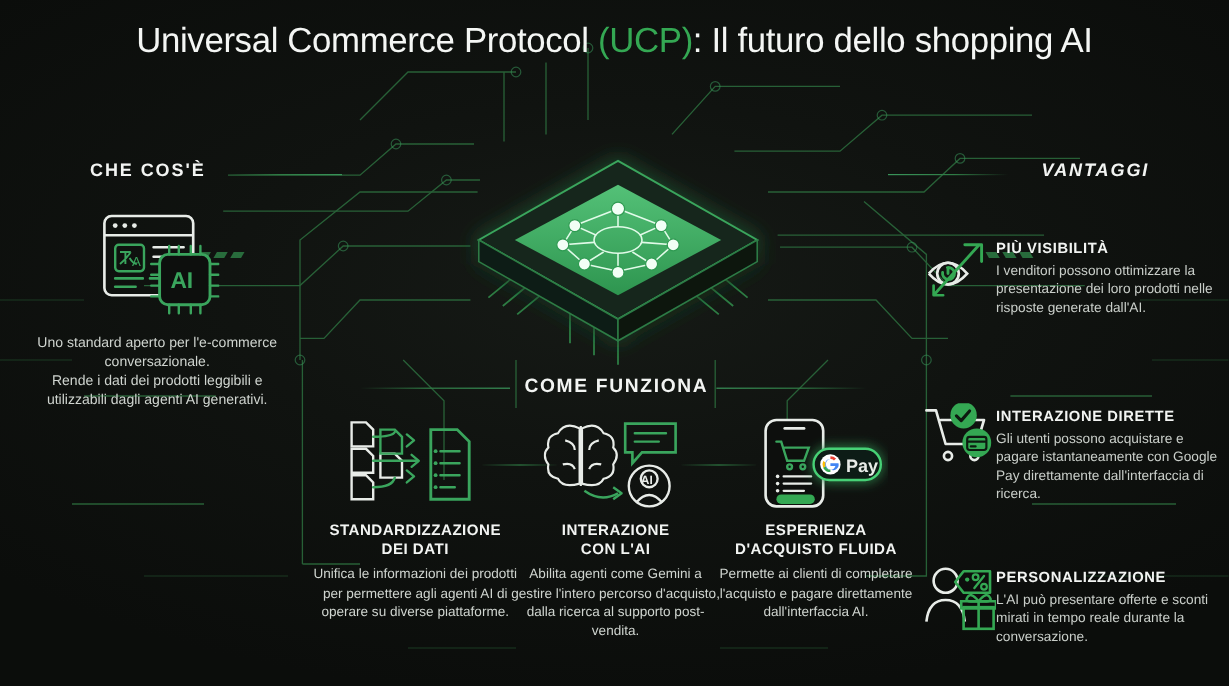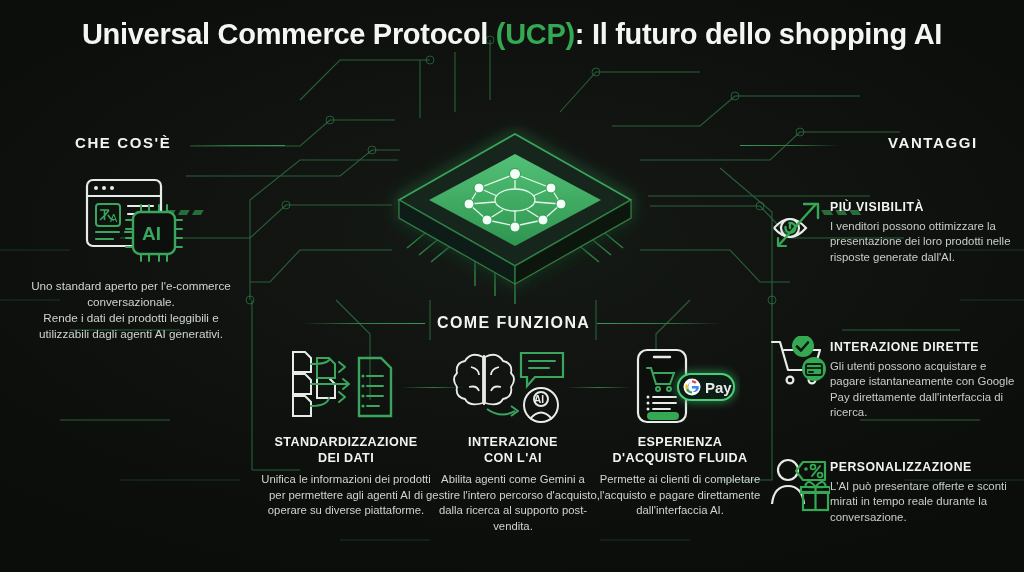--- a/index.html
+++ b/index.html
@@ -15,34 +15,34 @@
     background: radial-gradient(ellipse 70% 60% at 50% 42%, #161a16 0%, #101310 45%, #0b0d0b 100%);
     overflow: hidden;
   }
   
   #circuit { position: absolute; inset: 0; width: 1024px; height: 572px; }
 
   
   .title {
     position: absolute; top: 18px; left: 0; width: 1024px;
     text-align: center;
-    font-size: 29px; font-weight: bold; letter-spacing: -0.3px;
+    font-size: 29px; font-weight: normal; letter-spacing: -0.3px;
     color: #f4f6f4;
     white-space: nowrap;
   }
   .title .ucp { color: #34a853; }
 
   
   .sec-head {
     position: absolute;
     font-size: 15px; font-weight: bold; letter-spacing: 1.6px;
     color: #f2f4f2;
   }
   #head-che { left: 75px; top: 134px; }
-  #head-van { left: 888px; top: 134px; }
+  #head-van { left: 868px; top: 134px; font-style: italic; }
   #head-come { left: 437px; top: 314px; font-size: 16px; letter-spacing: 1.4px; text-align: right; }
 
   .head-rule {
     position: absolute; height: 1px;
     background: linear-gradient(90deg, rgba(52,168,83,0) 0%, #2f7b45 45%, #39945a 100%);
   }
   #rule-che { left: 190px; top: 145px; width: 95px; }
   #rule-van-l { left: 740px; top: 145px; width: 100px;
     background: linear-gradient(270deg, rgba(52,168,83,0) 0%, #2f7b45 45%, #39945a 100%); }
   #rule-come-l { left: 300px; top: 323px; width: 125px; }
@@ -73,21 +73,21 @@
     position: absolute; height: 1px; top: 387px;
     background: linear-gradient(90deg, rgba(52,168,83,.05), #2e7a43 50%, rgba(52,168,83,.05));
   }
   #link-12 { left: 402px; width: 62px; }
   #link-23 { left: 568px; width: 62px; }
 
   
   .benefit { position: absolute; left: 770px; width: 248px; display: flex; }
   #ben-1 { top: 196px; }
   #ben-2 { top: 336px; }
-  #ben-3 { top: 456px; }
+  #ben-3 { top: 470px; }
   .ben-icon { width: 60px; flex: 0 0 60px; height: 62px; display:flex; align-items:flex-start; justify-content:center; }
   .ben-text { padding-top: 4px; }
   .ben-title {
     font-size: 12.3px; font-weight: bold; letter-spacing: 0.5px; color: #f2f4f2;
   }
   .ben-desc {
     font-size: 11.4px; line-height: 1.35; color: #c9cec9; margin-top: 5px;
   }
 
   

